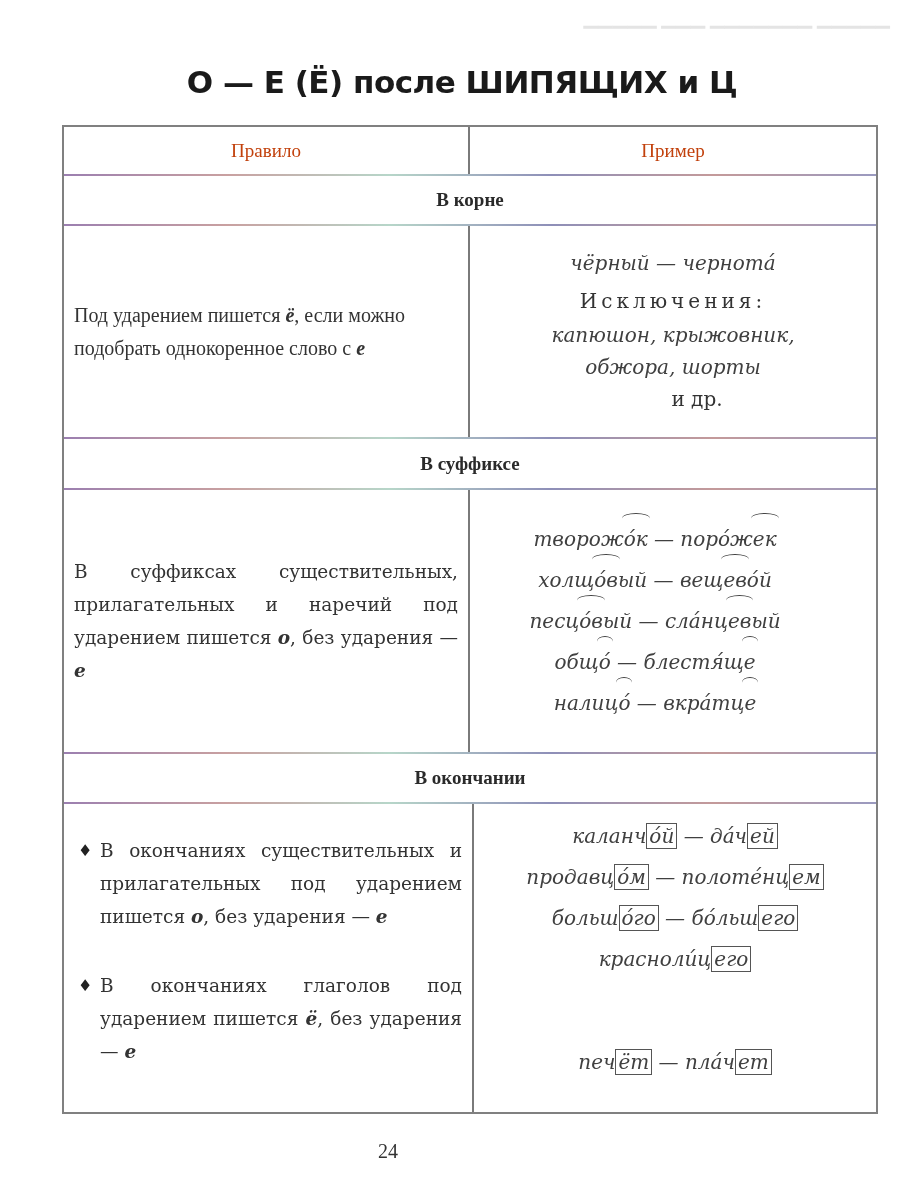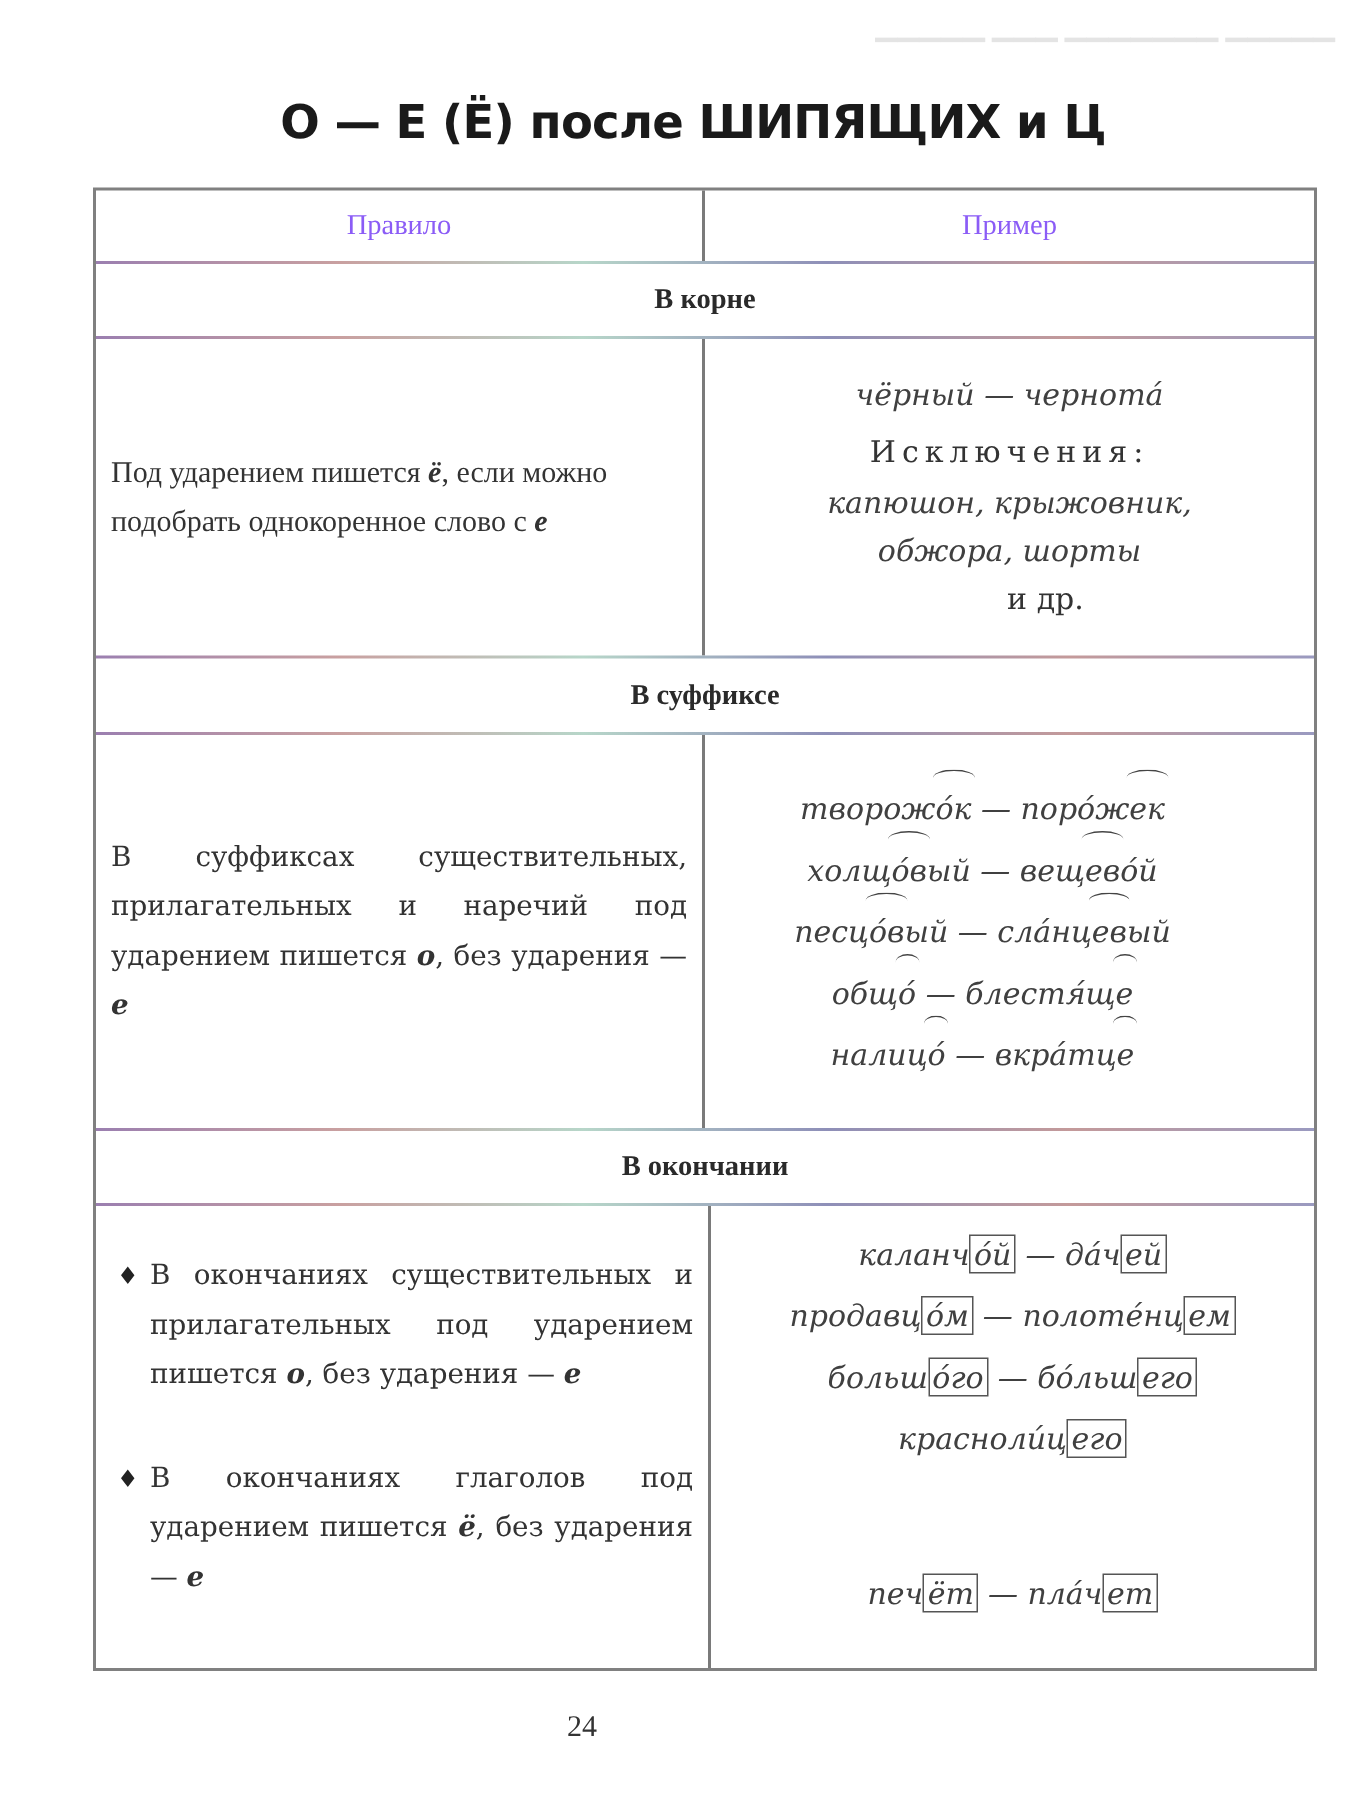--- a/index.html
+++ b/index.html
@@ -21,21 +21,21 @@
     letter-spacing: -0.5px;
   }
   .table {
     position: absolute; left: 62px; top: 125px; width: 816px; height: 989px;
     border: 2px solid #808080; box-sizing: border-box; z-index: 2; background: rgba(255,255,255,0.0);
   }
   .hline { position: absolute; left: 0; right: 0; height: 2px;
     background: linear-gradient(90deg, #9b7fb0, #c9a0a0 20%, #b7d6c9 40%, #8e8fb8 60%, #c49a9a 80%, #9a9ac0); }
   .vline { position: absolute; width: 2px; background: #7a7a7a; }
   .cell { position: absolute; display: flex; flex-direction: column; justify-content: center; box-sizing: border-box; }
-  .hdr-label { font-family: "Liberation Serif", serif; font-size: 19px; color: #8b5cf6; text-align: center; width: 100%; }
+  .hdr-label { font-family: "Liberation Serif", serif; font-size: 19px; color: #c2410c; text-align: center; width: 100%; }
   .section-label { font-family: Liberation Serif, serif; font-weight: bold; font-size: 19px; color: #2a2a2a; text-align: center; width: 100%; }
   .rule-text { font-size: 18.5px; line-height: 33px; color: #333; padding-left: 10px; padding-right: 10px; text-align: justify; }
   .rule-text.narrow { font-family: "Liberation Serif", serif; font-size: 20px; }
   .ex { font-style: italic; font-size: 20px; text-align: center; color: #404040; line-height: 41px; }
   .ex-plain { font-size: 20px; text-align: center; color: #333; line-height: 35px; }
   .spaced { letter-spacing: 4px; }
   .boxed { border: 1.5px solid #555; padding: 0 2px; }
   .hat { position: relative; display: inline-block; }
   .hat::before {
     content: ""; position: absolute; left: -2px; right: -2px; top: -6px; height: 10px;

